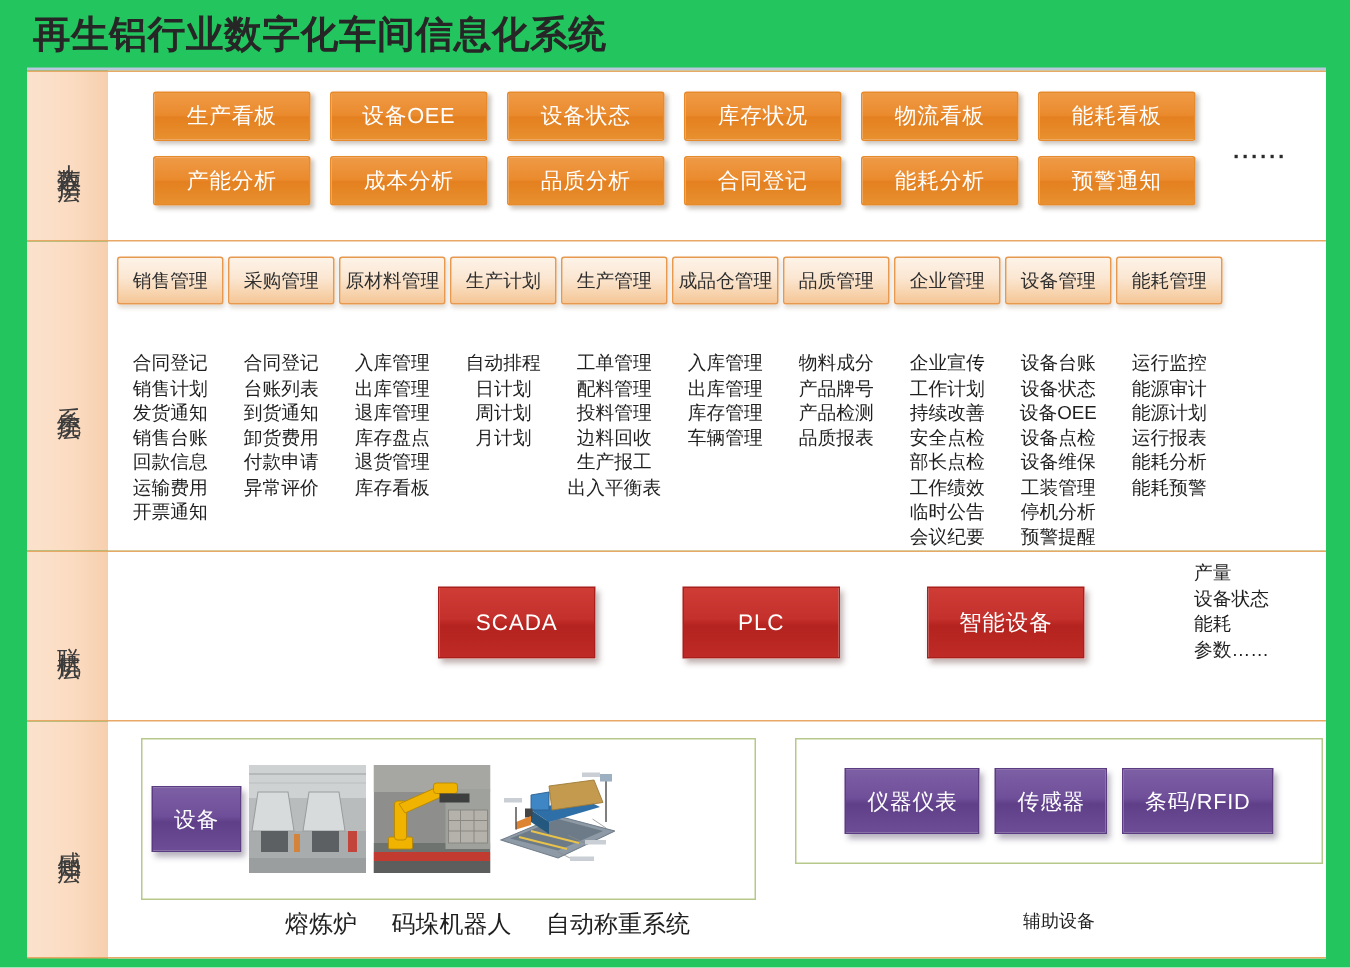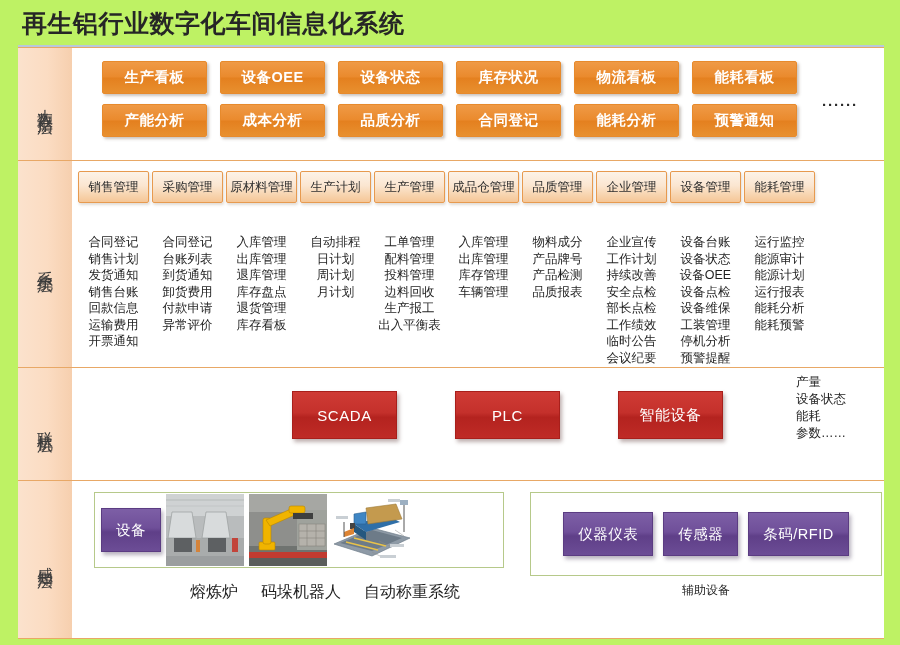--- a/index.html
+++ b/index.html
@@ -2,21 +2,21 @@
 <html><head>
 <meta charset="utf-8">
 <style>
   * { box-sizing: border-box; margin: 0; padding: 0; }
   html, body {
     width: 900px; height: 645px;
     background: #ffffff;
     font-family: "Liberation Sans", "DejaVu Sans", sans-serif;
     overflow: hidden;
   }
-  #page { position: relative; width: 900px; height: 645px; background:#bef264; }
+  #page { position: relative; width: 900px; height: 645px; background:#22c55e; }
 
   
   .title {
     position: absolute; left: 22px; top: 6px;
     font-size: 25px; font-weight: bold; color: #262626;
     letter-spacing: 0.5px; line-height: 34px; white-space: nowrap;
   }
   .title-rule {
     position: absolute; left: 18px; top: 45px; width: 866px; height: 2px;
     background: #b9c8dc;
@@ -48,21 +48,21 @@
   
   #layer-bigdata { top: 0px; height: 113px; }
   .bd-grid { position: absolute; left: 30px; top: 13px; width: 700px; }
   .bd-row { display: flex; gap: 13px; margin-bottom: 10px; }
   .bd-btn {
     width: 105px; height: 33px;
     background: linear-gradient(to bottom, #ef9a46 0%, #ea8a2d 48%, #e4801f 52%, #e8902f 100%);
     border: 1px solid #e78a2c;
     border-radius: 2px;
     box-shadow: 2px 2px 3px rgba(80,60,40,0.30);
-    color: #ffffff; font-size: 14.5px; font-weight: 700;
+    color: #ffffff; font-size: 14.5px; font-weight: 400;
     display: flex; align-items: center; justify-content: center;
     white-space: nowrap; letter-spacing: 0.5px;
   }
   .bd-ellipsis {
     position: absolute; left: 750px; top: 48px;
     font-size: 15px; font-weight: bold; color: #2b2b2b; letter-spacing: 1px;
   }
 
   
   #layer-system { top: 113px; height: 207px; }
@@ -104,21 +104,21 @@
   
   #layer-sense { top: 433px; height: 159px; }
   .sense-wrap { position: absolute; left: 22px; top: 11px; width: 790px; }
   .sense-groups { display: flex; gap: 26px; }
   .sense-panel {
     border: 1px solid #b6c98a;
     background: #ffffff;
     padding: 6px;
     display: flex; align-items: center;
   }
-  #sense-panel-main { width: 410px; height: 76px; gap: 5px; }
+  #sense-panel-main { width: 410px; height: 108px; gap: 5px; }
   #sense-panel-aux  { width: 352px; height: 84px; gap: 10px; justify-content: center; }
 
   .pp-btn {
     height: 44px; padding: 0 14px;
     background: linear-gradient(to bottom, #7d5fa6 0%, #6f4f99 45%, #5f3f88 55%, #6c4d96 100%);
     border: 1px solid #5b3c82;
     box-shadow: 2px 3px 4px rgba(50,35,70,0.35);
     color: #ffffff; font-size: 14.5px;
     display: flex; align-items: center; justify-content: center;
     white-space: nowrap; letter-spacing: 0.5px;

